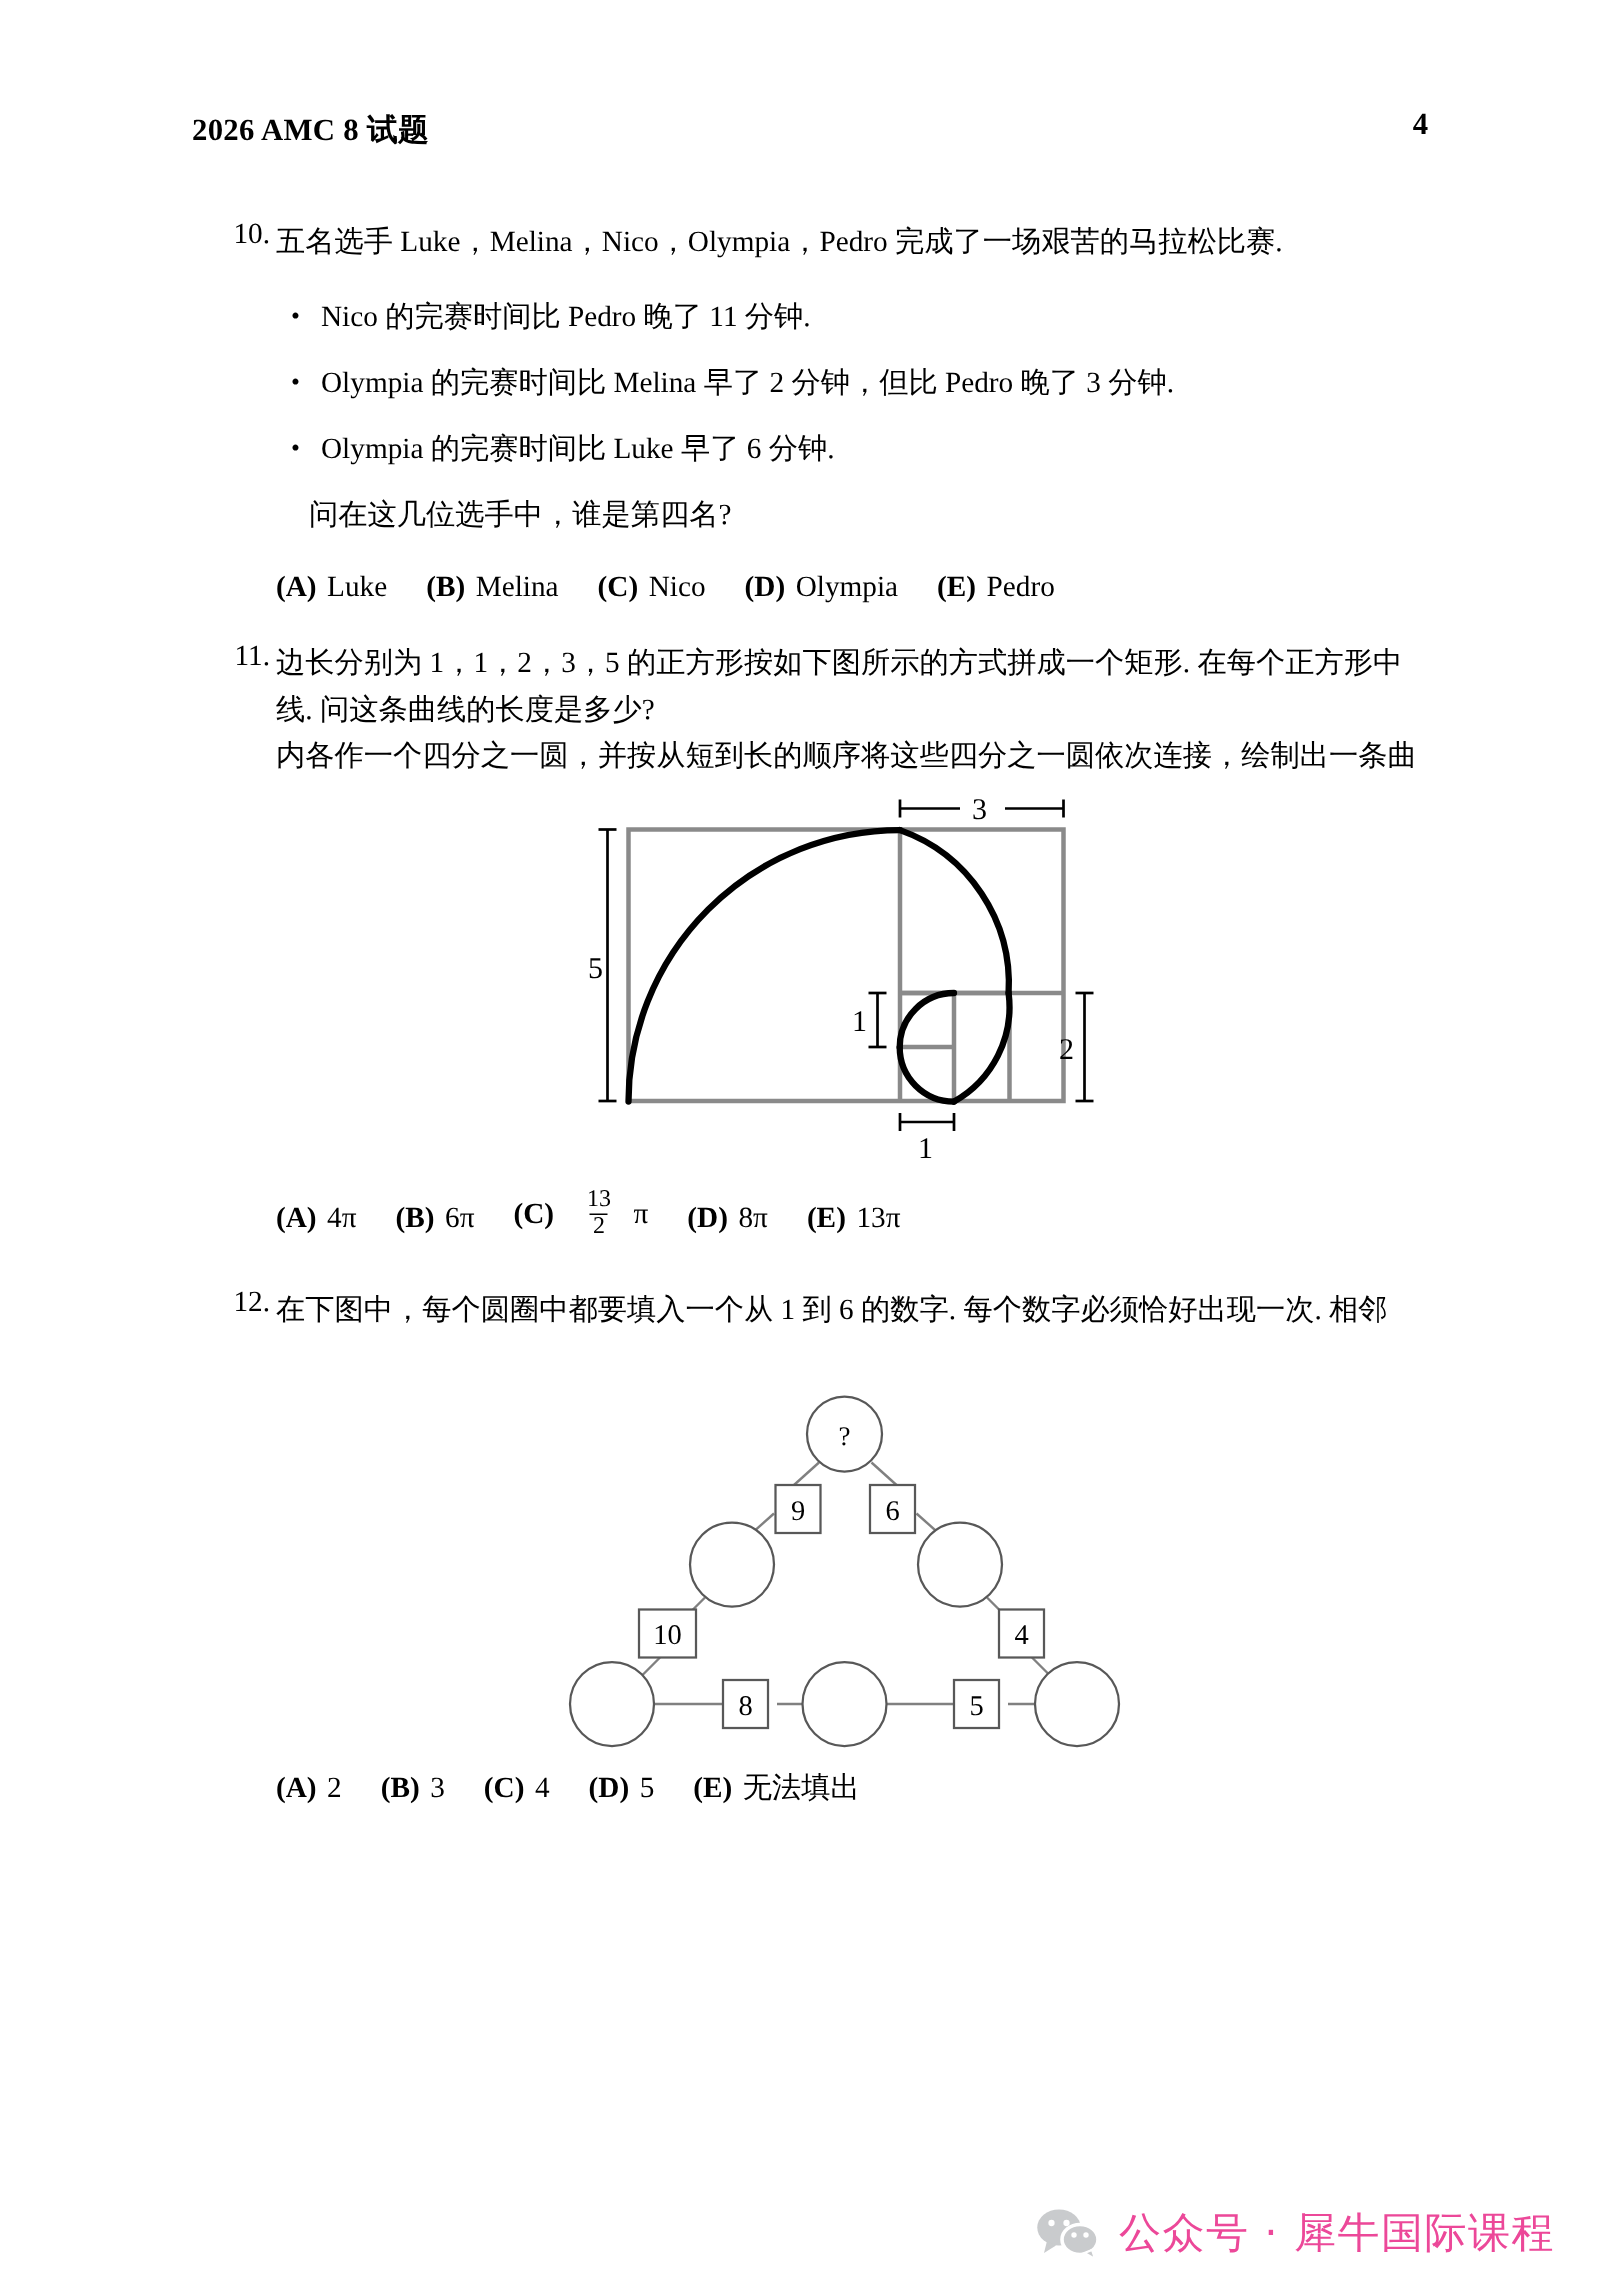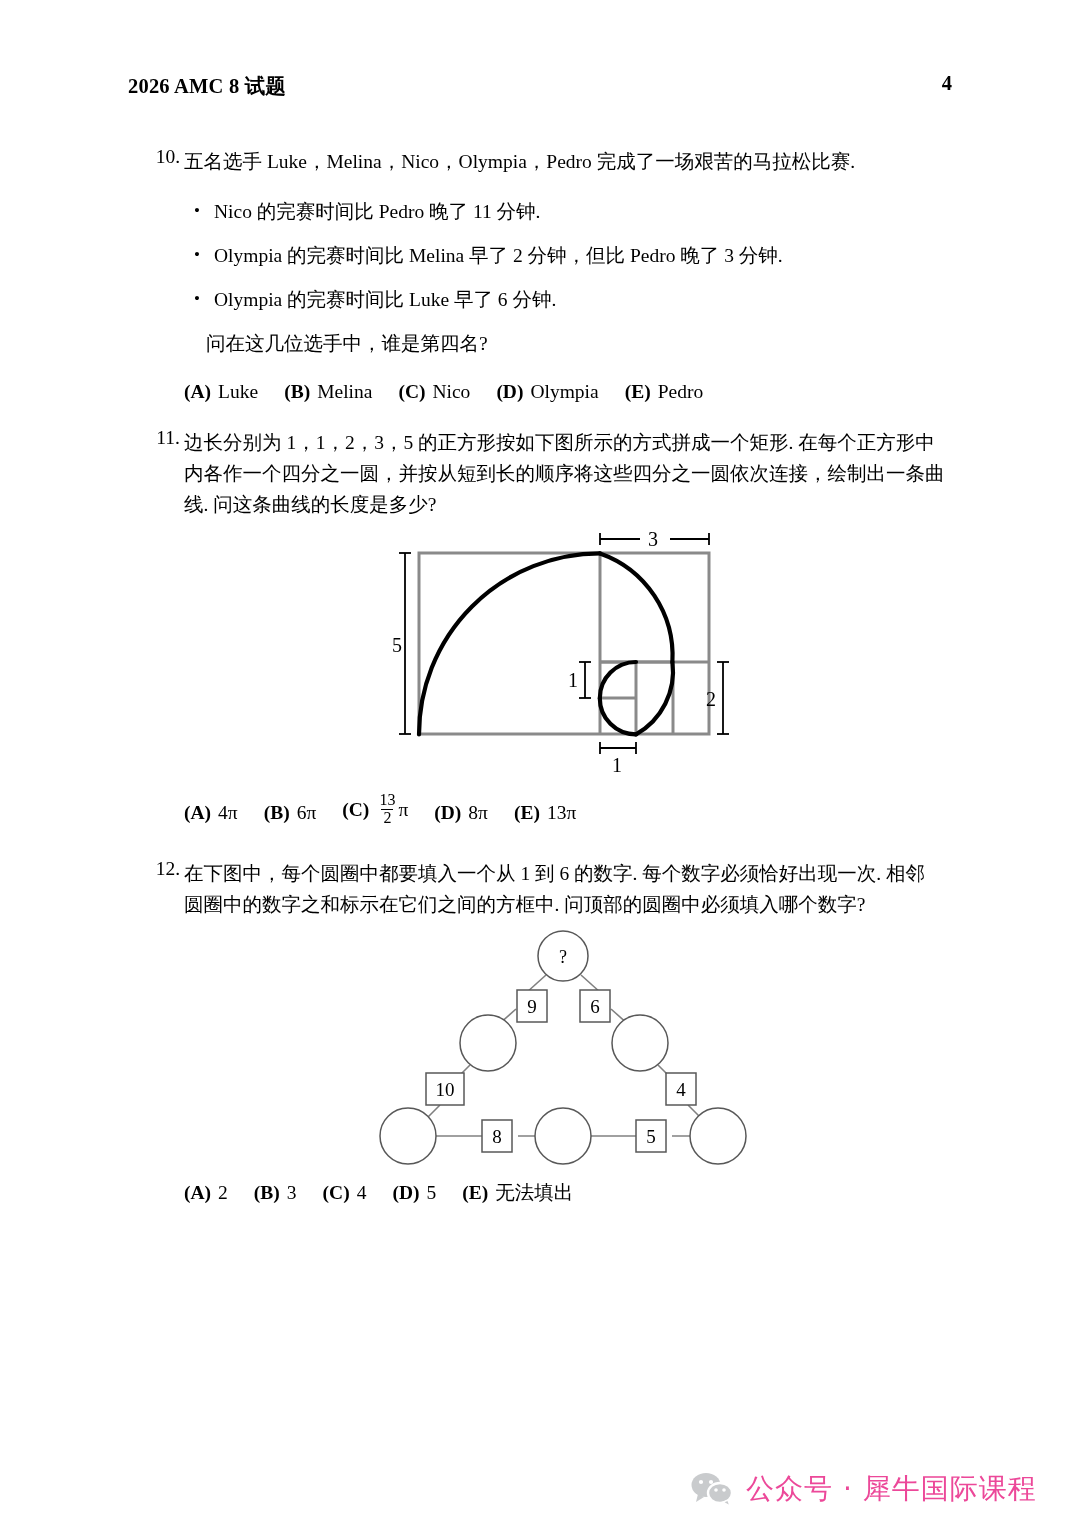--- a/index.html
+++ b/index.html
@@ -123,21 +123,21 @@
   .math {
     font-family: "Liberation Serif", "DejaVu Serif", serif;
   }
   .frac {
     display: inline-flex;
     flex-direction: column;
     align-items: center;
     vertical-align: middle;
     font-size: 16px;
     line-height: 1.05;
-    margin: 0 1px;
+    margin: 0 13px;
     position: relative;
     top: -1px;
   }
   .frac .num { padding: 0 2px; }
   .frac .den { padding: 0 2px; border-top: 1.1px solid #000; }
 
   
   .figure {
     position: absolute;
   }
@@ -205,22 +205,22 @@
         <span class="choice-label">(E)</span>
         <span class="choice-text">Pedro</span>
       </span>
     </div>
   </div>
 
   <div class="problem" style="top:427px;">
     <div class="prob-num">11.</div>
     <div class="prob-body">
       <div class="stmt-line">边长分别为 1，1，2，3，5 的正方形按如下图所示的方式拼成一个矩形. 在每个正方形中</div>
+      <div class="stmt-line">线. 问这条曲线的长度是多少?</div>
       <div class="stmt-line">内各作一个四分之一圆，并按从短到长的顺序将这些四分之一圆依次连接，绘制出一条曲</div>
-      <div class="stmt-line">线. 问这条曲线的长度是多少?</div>
     </div>
   </div>
 
   <div class="figure" style="left:392px; top:528px;">
     <svg width="340" height="250" viewBox="0 0 340 250">
 
       <g stroke="#8a8a8a" stroke-width="3" fill="none">
 
         <rect x="27" y="25" width="290" height="181"></rect>
 
@@ -312,21 +312,20 @@
     <span class="choice">
       <span class="choice-label">(E)</span>
       <span class="choice-text math">13π</span>
     </span>
   </div>
 
   <div class="problem" style="top:858px;">
     <div class="prob-num">12.</div>
     <div class="prob-body">
       <div class="stmt-line">在下图中，每个圆圈中都要填入一个从 1 到 6 的数字. 每个数字必须恰好出现一次. 相邻</div>
-      <div class="stmt-line">圆圈中的数字之和标示在它们之间的方框中. 问顶部的圆圈中必须填入哪个数字?</div>
     </div>
   </div>
 
   <div class="figure" style="left:370px; top:925px;">
     <svg width="390" height="250" viewBox="0 0 390 250">
 
       <g stroke="#808080" stroke-width="1.6" fill="none">
 
         <line x1="176" y1="50" x2="156" y2="68"></line>
         <line x1="146" y1="84" x2="128" y2="100"></line>

